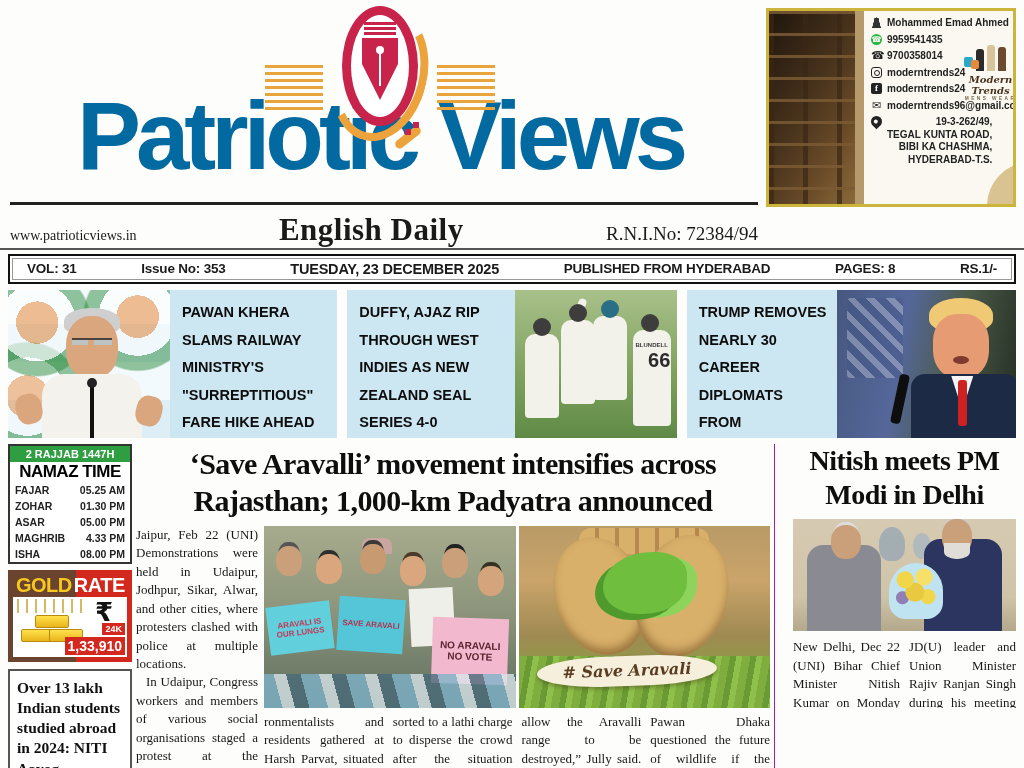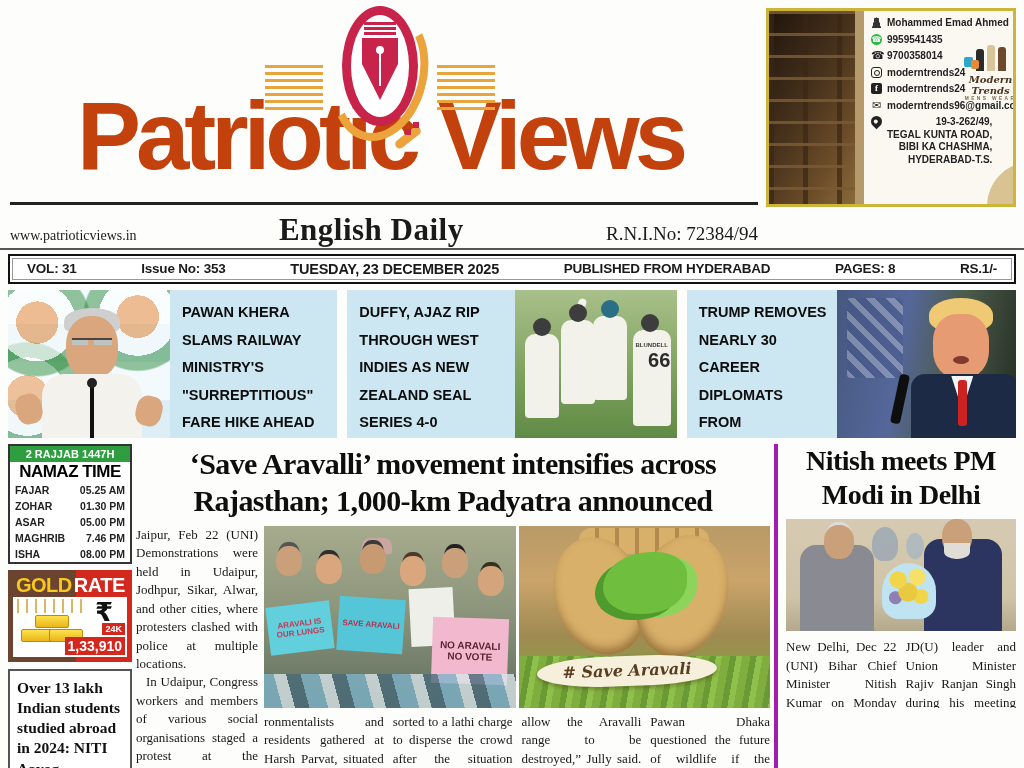--- a/index.html
+++ b/index.html
@@ -24,21 +24,21 @@
                       background:repeating-linear-gradient(180deg,#c8234a 0 3px,#fff 3px 5px); }
   .emblem .nib { position:absolute; left:29px; top:32px; width:36px; height:62px; background:#c8234a;
                  clip-path:polygon(0 0,100% 0,100% 42%,50% 100%,0 42%); }
   .emblem .nib-slit { position:absolute; left:46px; top:46px; width:2px; height:34px; background:#fff; }
   .emblem .nib-dot { position:absolute; left:43px; top:40px; width:8px; height:8px; background:#fff; border-radius:50%; }
   .emblem .tick { position:absolute; right:4px; bottom:26px; width:30px; height:9px; background:#eda33c;
                   transform:rotate(-38deg); border-radius:5px; }
   .emblem .sq1,.emblem .sq2 { position:absolute; width:6px; height:6px; background:#c8234a; }
   .emblem .sq1 { right:8px; bottom:40px; } .emblem .sq2 { right:16px; bottom:33px; }
   .mast-title { position:absolute; top:86px; left:0; width:760px; text-align:center;
-                font:700 96px/1.05 "Liberation Sans", sans-serif; color:#c2410c; letter-spacing:-5px; z-index:1; }
+                font:700 96px/1.05 "Liberation Sans", sans-serif; color:#0369a1; letter-spacing:-5px; z-index:1; }
   .info { position:absolute; left:10px; top:202px; width:748px; border-top:3px solid #222; padding-top:7px;
           display:flex; justify-content:space-between; align-items:baseline;
           font-family:"Liberation Serif", serif; }
   .info .site { font-size:14px; }
   .info .edition { font-size:31px; font-weight:600; letter-spacing:0.5px; }
   .info .rni { font-size:19px; }
 
   
   .ad { position:absolute; right:8px; top:8px; width:250px; height:199px; border:3px solid #cdb53b;
         background:#fbf8f1; display:flex; overflow:hidden; }
@@ -206,21 +206,21 @@
               background:repeating-linear-gradient(100deg,#7fae3f 0 8px, #6a9a33 8px 14px, #8fc04c 14px 20px); }
   .sc-band { position:absolute; left:18px; bottom:22px; width:180px; height:30px; background:#f5efdc;
              border-radius:46%/60%; transform:rotate(-2deg); box-shadow:0 2px 4px rgba(60,40,10,.4);
              display:flex; align-items:center; justify-content:center; }
   .sc-band span { font:italic 700 16px/1 "DejaVu Serif", serif; color:#5a3c20; }
 
   .bottomcols { display:flex; gap:9px; margin-top:5px; }
   .bcol { flex:1; height:58px; overflow:hidden; }
 
   
-  .right-rail { flex:1; border-left:4px solid #a21caf; padding-left:8px; }
+  .right-rail { flex:1; border-left:1px solid #a21caf; padding-left:18px; }
   .r-head { text-align:center; font:900 28px/1.2 "Liberation Serif", serif; letter-spacing:-0.5px; color:#0e0e0e; }
   .r-sub { text-align:center; font:italic 700 20px/1.25 "Liberation Serif", serif; color:#111; margin-top:6px; }
   .r-photo { margin-top:8px; position:relative; height:112px; overflow:hidden;
              background:linear-gradient(180deg,#d6cab2 0%, #cfc3a8 70%, #b3a78c 100%); }
   .md-art1 { position:absolute; left:86px; top:8px; width:26px; height:34px; background:#8fa3b5; border-radius:50% 50% 40% 40%; opacity:.7; }
   .md-art2 { position:absolute; left:120px; top:14px; width:18px; height:26px; background:#9ab0c4; border-radius:50%; opacity:.6; }
   .md-nitish { position:absolute; left:14px; top:26px; width:74px; height:86px; background:#8a8a92; border-radius:16px 16px 0 0; }
   .md-nhead { position:absolute; left:38px; top:6px; width:30px; height:34px; background:#caa07a; border-radius:46%;
               box-shadow:0 -5px 0 -2px #ddd; }
   .md-modi { position:absolute; right:14px; top:20px; width:78px; height:92px; background:#2b3560; border-radius:16px 16px 0 0; }
@@ -412,21 +412,21 @@
         <div class="namaz-row">
           <span>ZOHAR</span>
           <span>01.30 PM</span>
         </div>
         <div class="namaz-row">
           <span>ASAR</span>
           <span>05.00 PM</span>
         </div>
         <div class="namaz-row">
           <span>MAGHRIB</span>
-          <span>7.46 PM</span>
+          <span>4.33 PM</span>
         </div>
         <div class="namaz-row">
           <span>ISHA</span>
           <span>08.00 PM</span>
         </div>
       </div>
 
       <div class="gold">
         <div class="gold-head">
           <span class="g1">GOLD</span>

